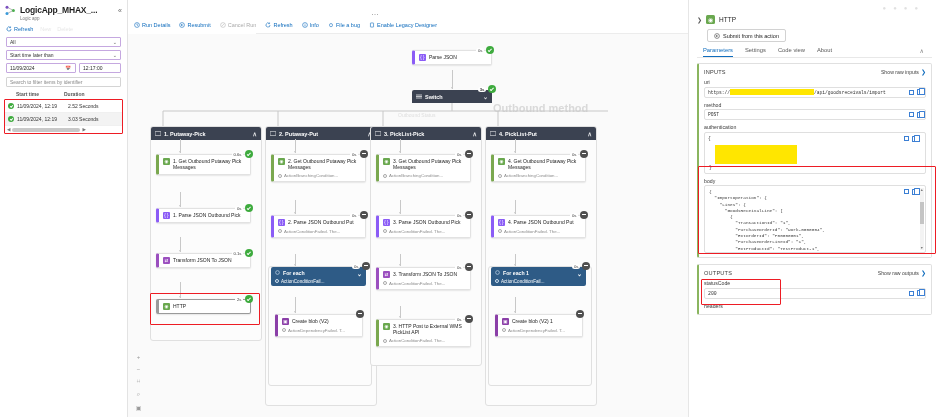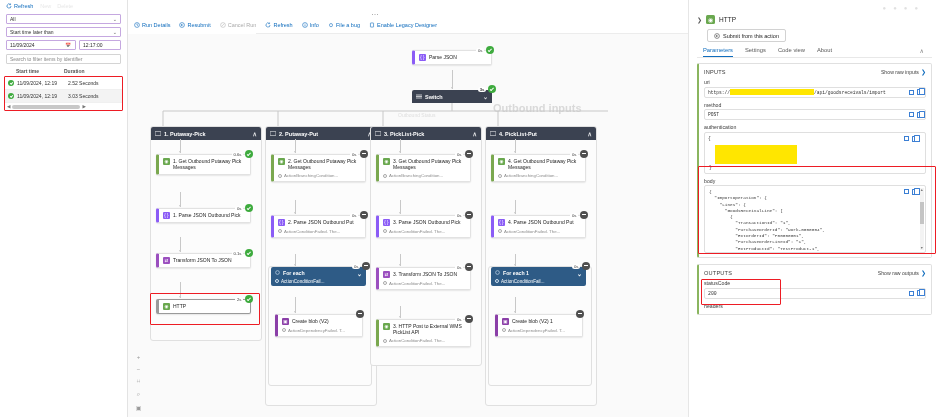--- a/index.html
+++ b/index.html
@@ -160,20 +160,35 @@
   .sec-acts { position:absolute; right:8px; top:3px; display:flex; gap:3px; }
 
   .status-200 { font-family:"Liberation Mono", monospace; font-size:4.8px; color:#333; }
 </style>
 </head>
 <body>
 
 <div class="app">
 
   <div class="left-panel">
+    <div class="la-header">
+      <span class="la-logo">
+        <svg width="11" height="11" viewBox="0 0 11 11">
+          <circle cx="2" cy="2.2" r="1.5" fill="#7a4fbf"></circle>
+          <circle cx="2" cy="8.6" r="1.5" fill="#3a9ad9"></circle>
+          <circle cx="8.4" cy="5.4" r="1.5" fill="#4caf50"></circle>
+          <path d="M3.2 2.8 L7.2 4.8 M3.2 8 L7.2 6" stroke="#8a8a8a" stroke-width=".6" fill="none"></path>
+        </svg>
+      </span>
+      <span>
+        <div class="la-title">LogicApp_MHAX_...</div>
+        <div class="la-sub">Logic app</div>
+      </span>
+      <span class="collapse-chev">«</span>
+    </div>
 
     <div class="lp-toolbar">
       <span class="lp-refresh">
         <svg width="6" height="6" viewBox="0 0 10 10">
           <path d="M8.4 5A3.4 3.4 0 1 1 7.2 2.4" stroke="#0f6cbd" stroke-width="1.1" fill="none"></path>
           <path d="M7.6 0.8 L7.6 2.8 L5.6 2.8" stroke="#0f6cbd" stroke-width="1.1" fill="none"></path>
         </svg>
         <span>Refresh</span>
       </span>
       <span class="ghost-btns">
@@ -280,21 +295,21 @@
             <rect x="2.4" y="1.6" width="5.2" height="6.8" rx=".6" stroke="#0f6cbd" stroke-width="1" fill="none"></rect>
           </svg>
         <span>Enable Legacy Designer</span>
       </span>
     </div>
     <div class="cmdbar-sep"></div>
   </div>
 
   <div class="canvas">
 
-    <div class="watermark" style="left:365px; top:68px;">Outbound inputs</div>
+    <div class="watermark" style="left:365px; top:68px;">Outbound method</div>
     <div class="ghost-text" style="left:270px; top:78px;">Outbound Status</div>
     <div class="ghost-text" style="left:368px; top:132px;">Outbound transaction type</div>
     <div class="ghost-text" style="left:378px; top:148px;">Work creation</div>
     <div class="ghost-text" style="left:372px; top:196px;">Payload</div>
     <div class="ghost-text" style="left:272px; top:214px;">Data 1</div>
     <div class="ghost-text" style="left:370px; top:214px;">Data 4</div>
     <div class="ghost-text" style="left:288px; top:100px;">Generation ID</div>
 
     <div class="node" style="left:284px; top:16px; width:80px; border-left-color:#8b5cf6;">
       <div class="nrow">

